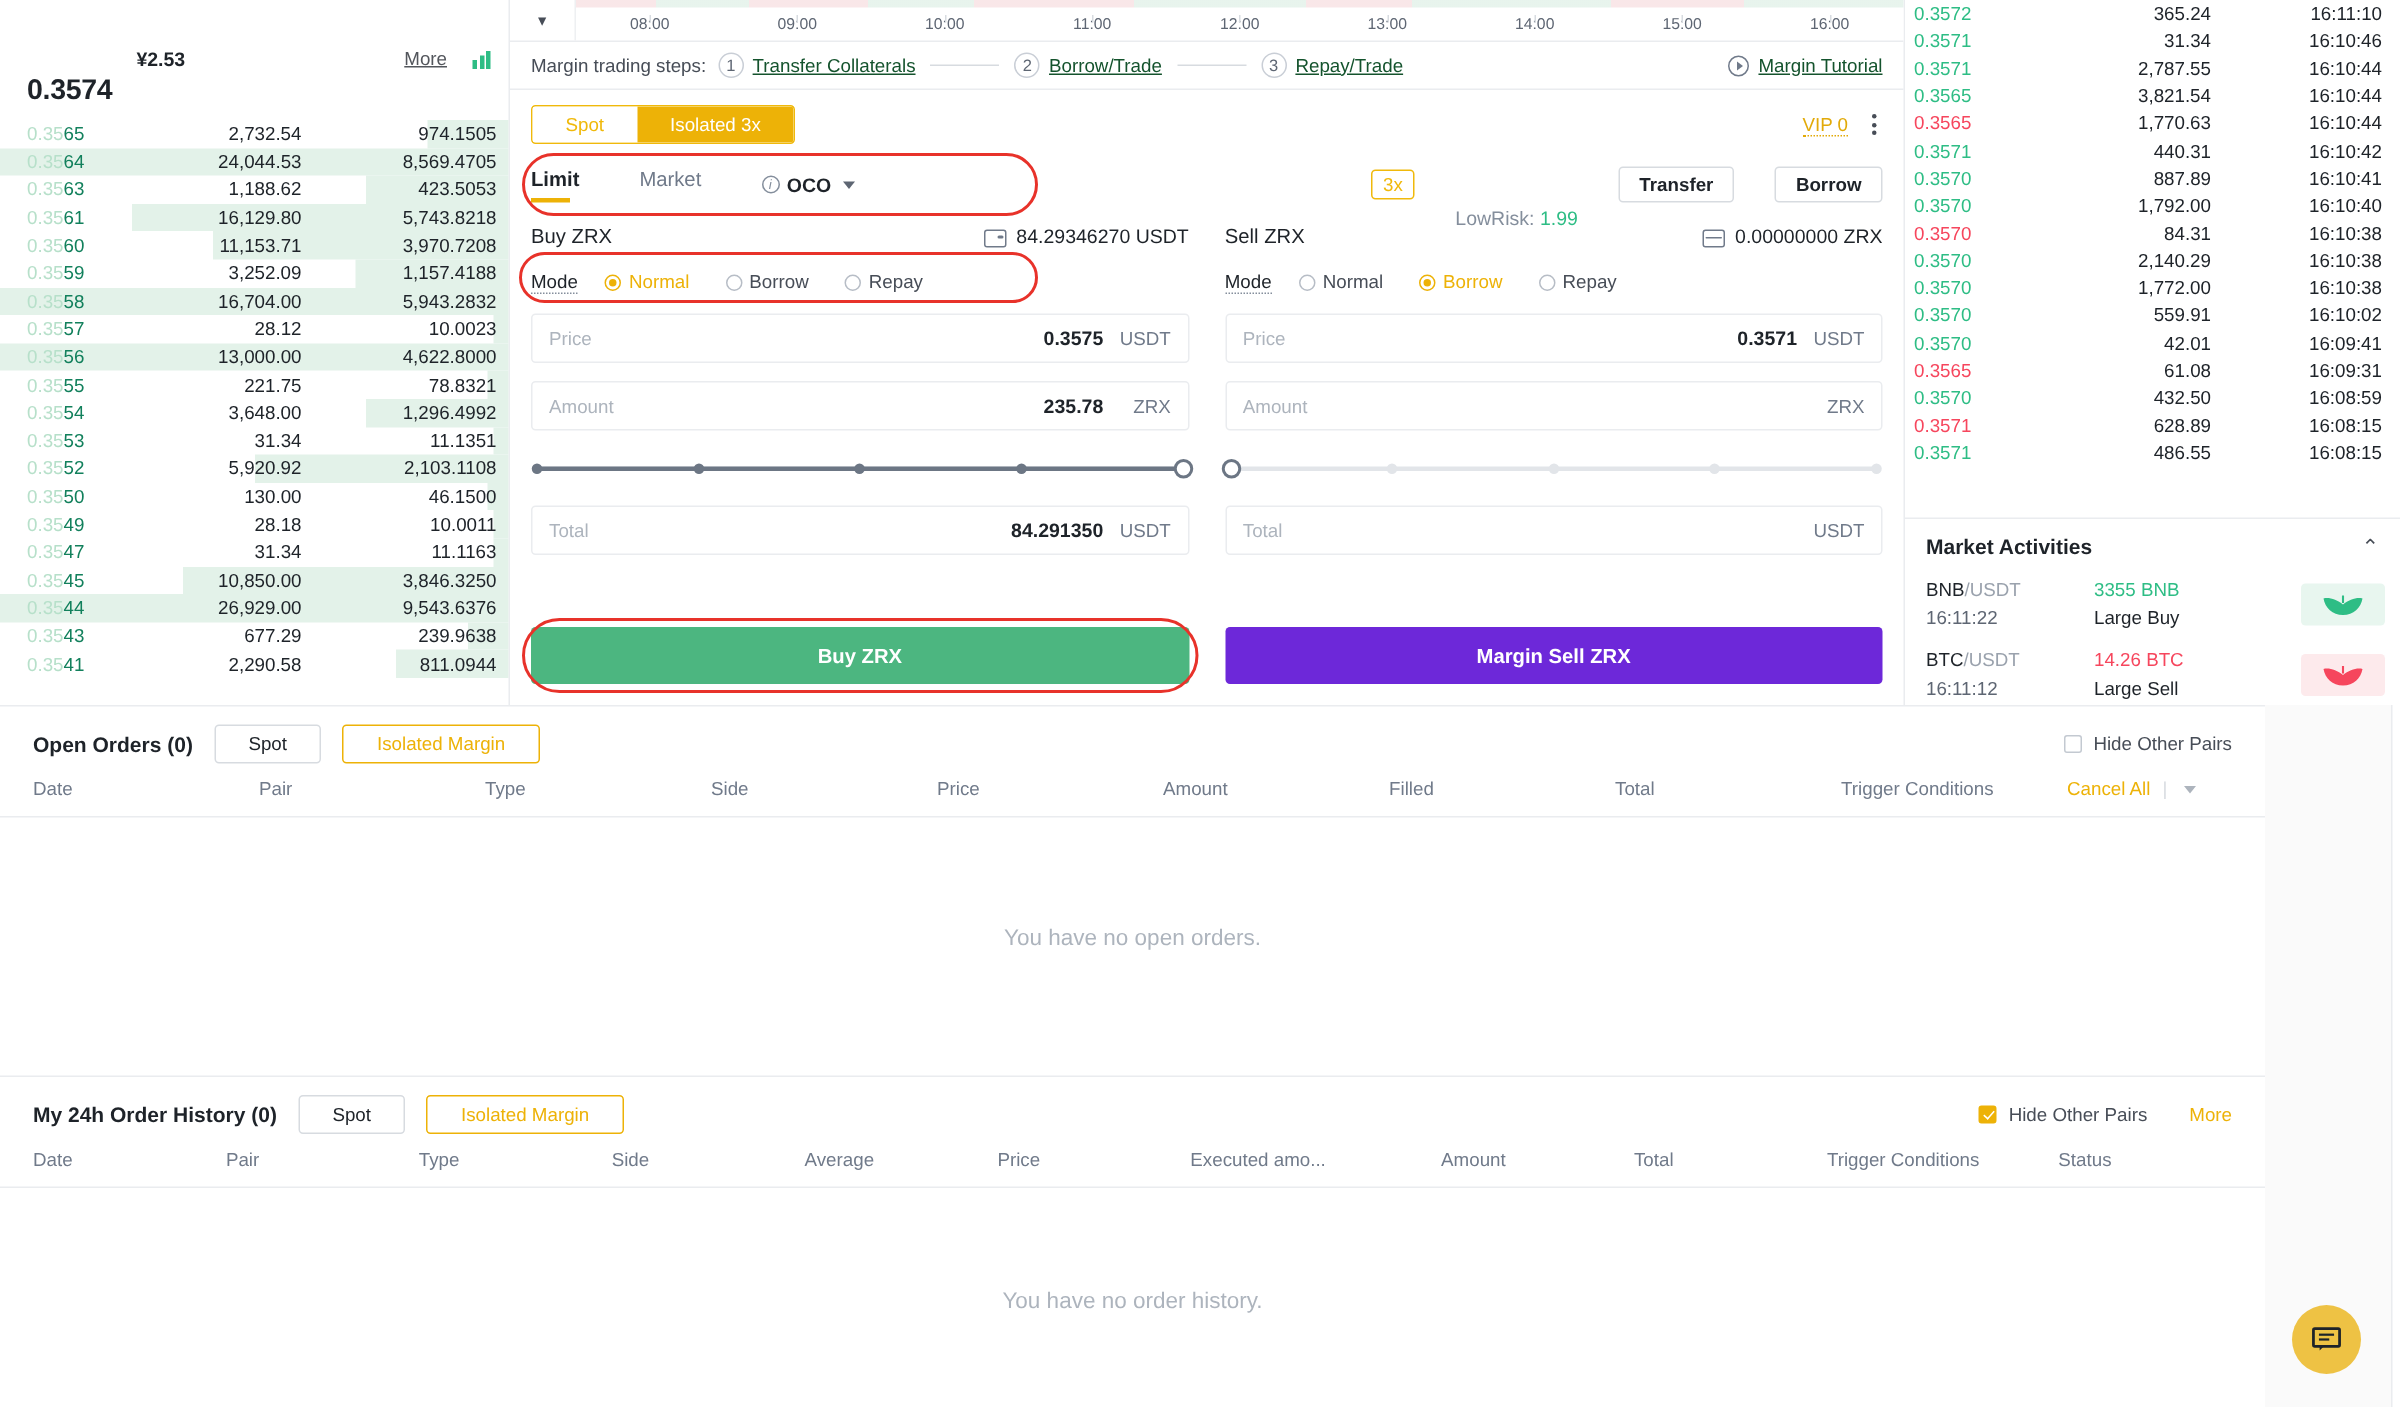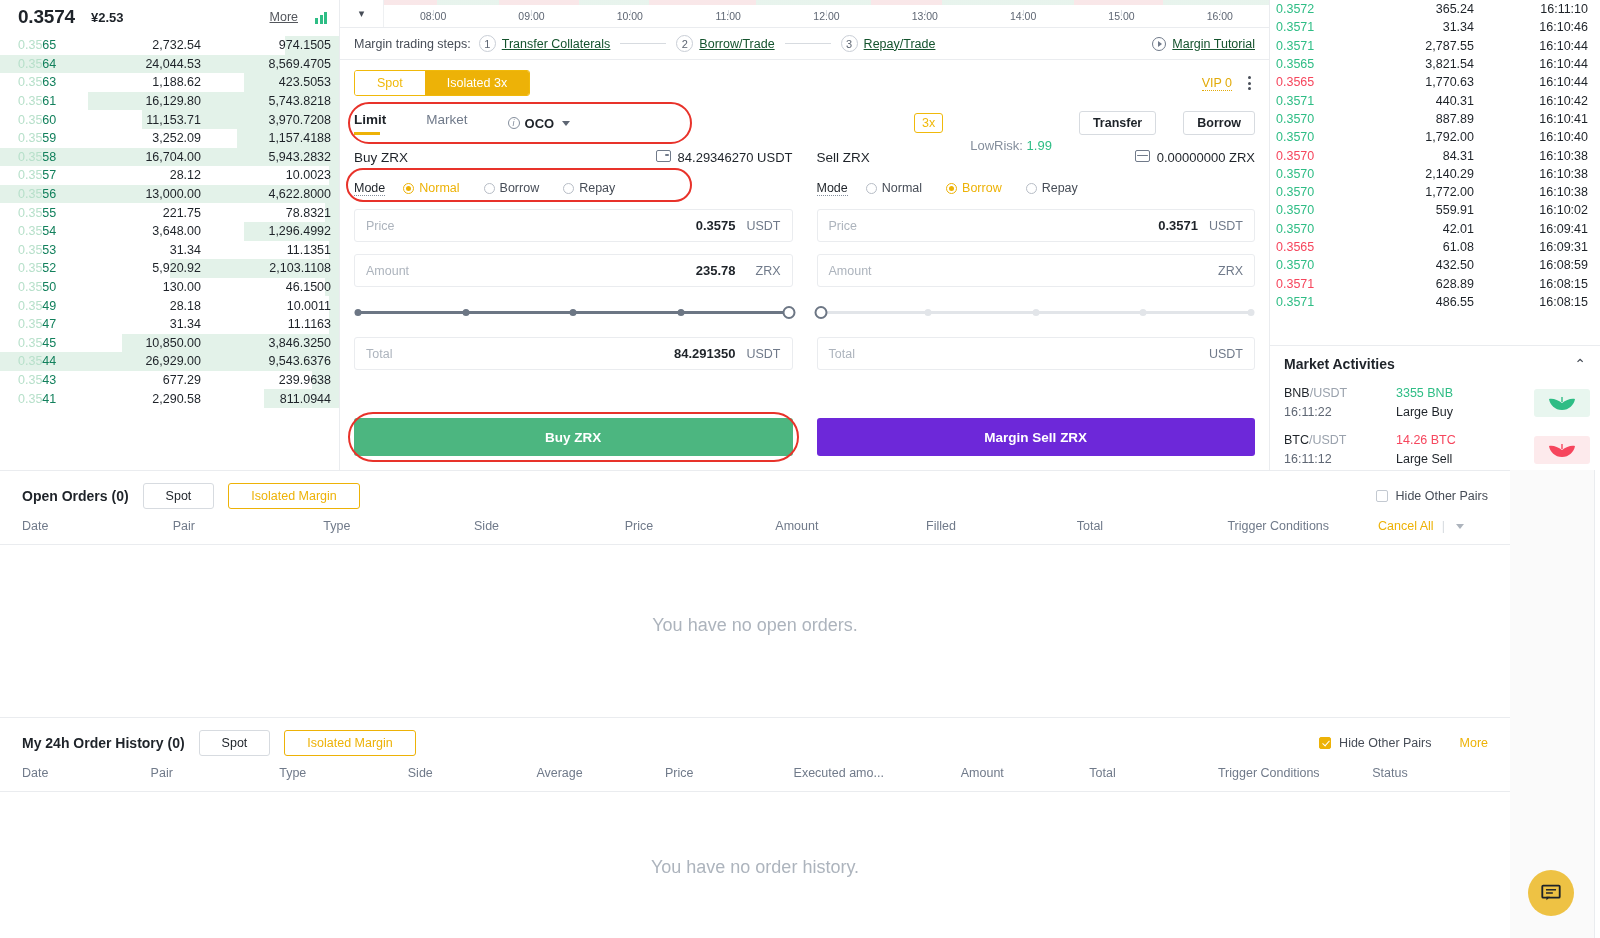--- a/index.html
+++ b/index.html
@@ -12,21 +12,21 @@
     overflow: hidden;
   }
   .page { position: relative; width: 1600px; height: 938px; background:#fafafa; }
 
   
   .top-region { position:absolute; left:0; top:0; width:1600px; height:470px; display:flex; background:#fff; }
 
   
   .orderbook { width:340px; flex:0 0 340px; background:#fff; border-right:1px solid #eaecef; position:relative; }
   .ob-head { display:flex; align-items:center; padding:6px 10px 8px 18px; gap:10px; }
-  .ob-price { font-size:19px; font-weight:bold; color:#1e2329; letter-spacing:-0.2px; }
+  .ob-price { font-size:19px; font-weight:bold; color:#1e2329; letter-spacing:-0.2px;margin-top:44px; }
   .ob-fiat { font-size:13px; font-weight:bold; color:#1e2329; margin-left:6px;}
   .ob-more { margin-left:auto; font-size:12.5px; color:#53565c; text-decoration:underline; cursor:pointer; }
   .ob-depth-icon { display:inline-flex; align-items:flex-end; gap:1.5px; height:13px; margin-left:7px; margin-right:2px;}
   .ob-depth-icon i { display:block; width:3px; background:#2ebd85; }
   .ob-depth-icon i:nth-child(1){height:6px}
   .ob-depth-icon i:nth-child(2){height:9px}
   .ob-depth-icon i:nth-child(3){height:12px}
 
   .ob-rows { position:relative; }
   .ob-row { position:relative; display:flex; align-items:center; height:18.6px; font-size:12.5px; padding:0 8px 0 18px; }
@@ -78,21 +78,21 @@
   .lowrisk { color:#848e9c; font-size:13px;margin-top:45px; }
   .lowrisk b { color:#2ebd85; font-weight:normal; }
   .btn-out { border:1px solid #d7dbe0; border-radius:3px; background:#fff; padding:4px 13px; font-size:12.5px; font-weight:bold; color:#1e2329; cursor:pointer; }
 
   .hl-red { position:absolute; border:2.5px solid #e8322a; border-radius:26px; pointer-events:none; }
 
   .forms { display:flex; flex:1; padding:6px 14px 14px 14px; gap:24px; }
   .form { flex:1; min-width:0; display:flex; flex-direction:column; position:relative; }
   .f-head { display:flex; align-items:center; margin-bottom:8px; height:22px;}
   .f-title { font-size:13.5px; color:#1e2329; }
-  .f-bal { margin-left:auto; display:flex; align-items:flex-start; gap:7px; font-size:13px; color:#1e2329; }
+  .f-bal { margin-left:auto; display:flex; align-items:flex-end; gap:7px; font-size:13px; color:#1e2329; }
   .wallet-ic { width:15px; height:12px; border:1.3px solid #707a8a; border-radius:2px; position:relative; }
   .wallet-ic::after { content:""; position:absolute; right:1px; top:3.5px; width:4px; height:2px; background:#707a8a; border-radius:1px;}
   .wallet-ic.sell::after { left:1px; right:1px; top:4px; width:auto; height:1.5px;}
 
   .mode-line { display:flex; align-items:center; gap:0; margin-bottom:9px; height:24px; }
   .mode-label { font-size:12.5px; color:#1e2329; border-bottom:1px dotted #848e9c; margin-right:18px; }
   .radio { display:flex; align-items:center; gap:5px; font-size:12.5px; color:#474d57; margin-right:24px; cursor:pointer; }
   .radio .dot { width:11px; height:11px; border-radius:50%; border:1px solid #b7bdc6; display:inline-block; position:relative; }
   .radio.on .dot { border-color:#edb207; }
   .radio.on .dot::after { content:""; position:absolute; left:2px; top:2px; width:5px; height:5px; border-radius:50%; background:#edb207;}
@@ -145,21 +145,21 @@
   .tab-btn { border:1px solid #d7dbe0; border-radius:3px; padding:5px 22px; font-size:12.5px; color:#1e2329; background:#fff; cursor:pointer;}
   .tab-btn.sel { border-color:#edb207; color:#edb207; }
   .hide-pairs { margin-left:auto; display:flex; align-items:center; gap:8px; font-size:12.5px; color:#474d57; cursor:pointer;}
   .cb { width:12px; height:12px; border:1px solid #c3c9d1; border-radius:2px; display:inline-block; }
   .cb.checked { background:#edb207; border-color:#edb207; position:relative; }
   .cb.checked::after { content:""; position:absolute; left:3.5px; top:1px; width:3px; height:6px; border:solid #fff; border-width:0 1.6px 1.6px 0; transform:rotate(42deg);}
   .more-link { color:#edb207; font-size:12.5px; margin-left:14px; cursor:pointer;}
   .cols { display:flex; border-bottom:1px solid #eaecef; padding:0 22px 11px 22px; font-size:12.5px; color:#707a8a; }
   .cols > div { flex:1; }
   .cancel-all { color:#edb207; cursor:pointer; }
-  .empty { text-align:center; color:#adb4bd; font-size:18px; }
+  .empty { text-align:center; color:#adb4bd; font-size:15px; }
 
   .chatbtn { position:absolute; right:26px; bottom:22px; width:46px; height:46px; border-radius:50%; background:#eec244; display:flex; align-items:center; justify-content:center; cursor:pointer;}
   .sb-right { position:absolute; right:0; top:470px; bottom:0; width:6px; background:#fff; border-left:1px solid #eaecef;}
 </style>
 </head>
 <body>
 
 <div class="page">
 
   <div class="top-region">

